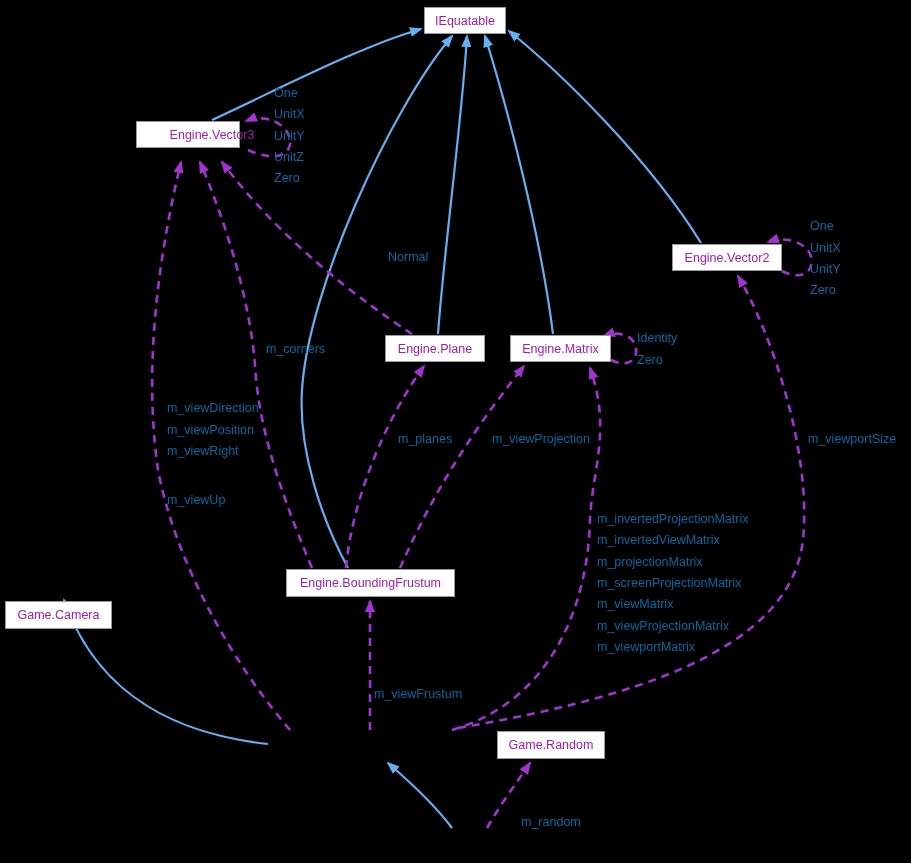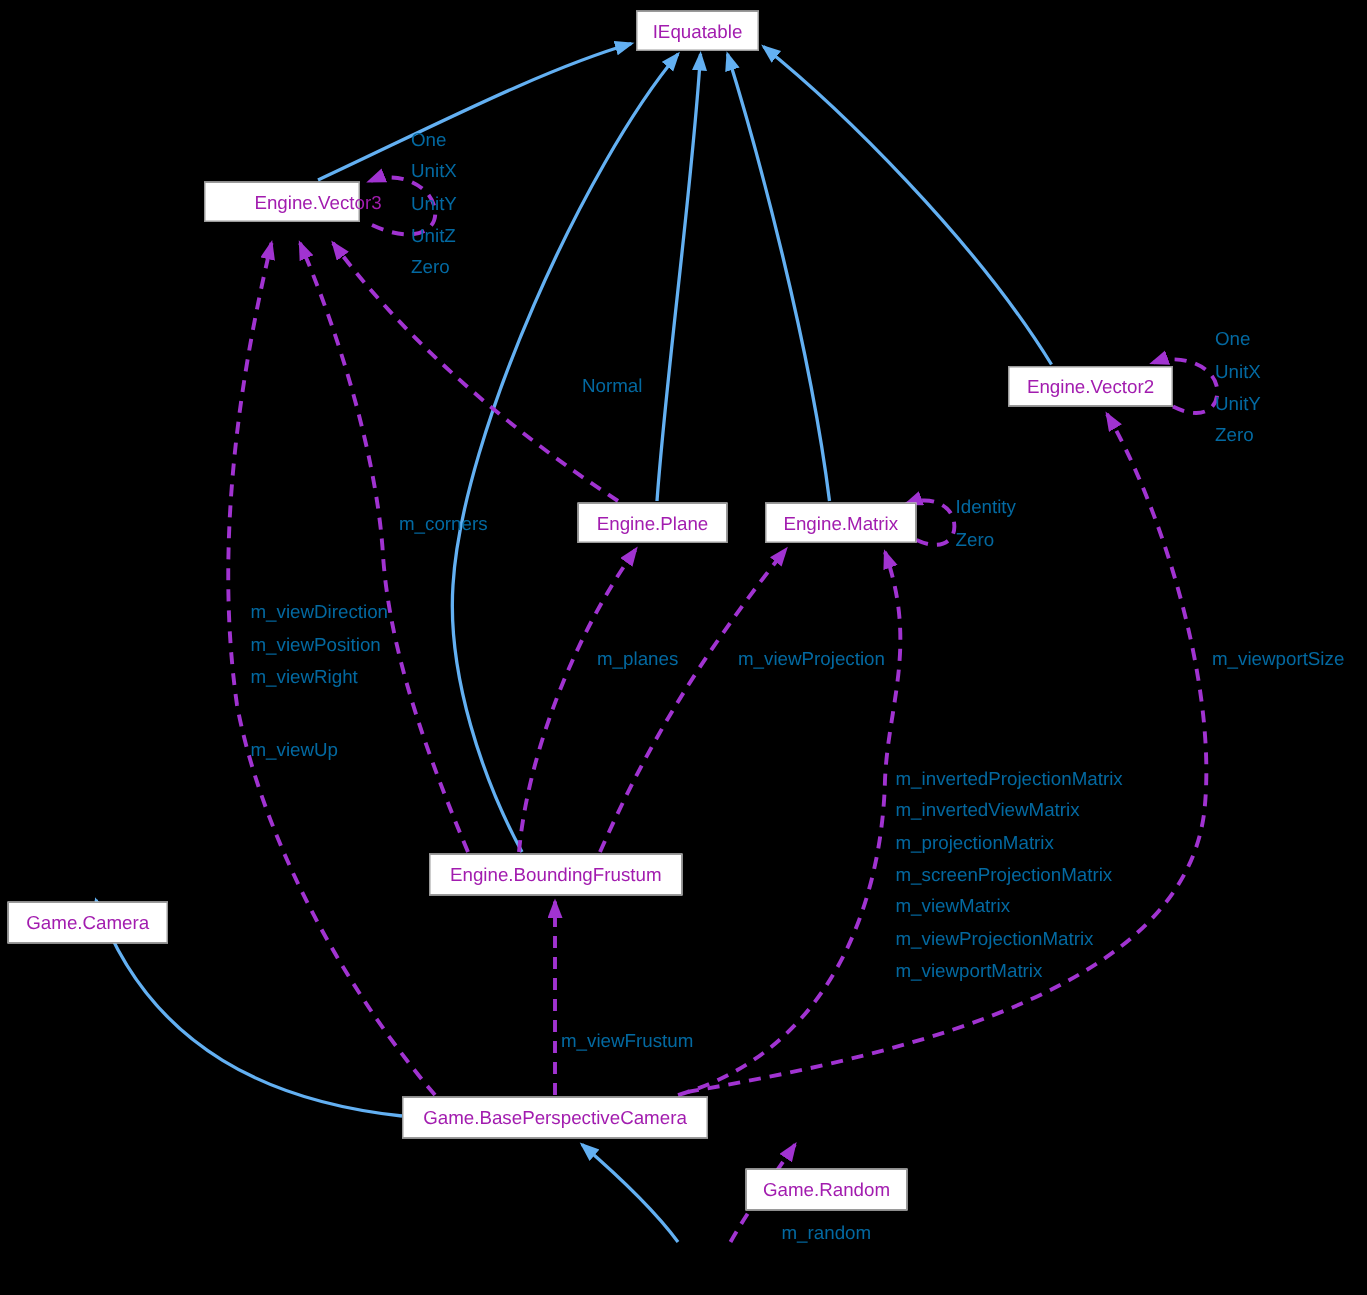--- a/index.html
+++ b/index.html
@@ -52,22 +52,21 @@
     <path class="purple-edge" marker-end="url(#arrow-purple)" d="M 487 828 C 500 805, 515 785, 530 763"></path>
   </svg>
 
   <div class="node" style="left:424px;top:7px;width:82px;height:27px;">IEquatable</div>
   <div class="node" style="left:136px;top:121px;width:104px;height:27px;padding-left:48px;">Engine.Vector3</div>
   <div class="node" style="left:672px;top:244px;width:110px;height:27px;">Engine.Vector2</div>
   <div class="node" style="left:385px;top:335px;width:100px;height:27px;">Engine.Plane</div>
   <div class="node" style="left:510px;top:335px;width:101px;height:27px;">Engine.Matrix</div>
   <div class="node" style="left:286px;top:569px;width:169px;height:28px;">Engine.BoundingFrustum</div>
   <div class="node" style="left:5px;top:569px;width:107px;height:28px;margin-top:32px;">Game.Camera</div>
-  <div class="node" style="left:268px;top:731px;width:204px;height:28px;">Game.BasePerspectiveCamera</div>
-  <div class="node" style="left:497px;top:731px;width:108px;height:28px;margin-top:48px;">Game.Random</div>
+  <div class="node" style="left:497px;top:731px;width:108px;height:28px;">Game.Random</div>
 
   <div class="edge-label" style="left:274px;top:86px;">One</div>
   <div class="edge-label" style="left:274px;top:107px;">UnitX</div>
   <div class="edge-label" style="left:274px;top:129px;">UnitY</div>
   <div class="edge-label" style="left:274px;top:150px;">UnitZ</div>
   <div class="edge-label" style="left:274px;top:171px;">Zero</div>
 
   <div class="edge-label" style="left:388px;top:250px;">Normal</div>
 
   <div class="edge-label" style="left:810px;top:219px;">One</div>

